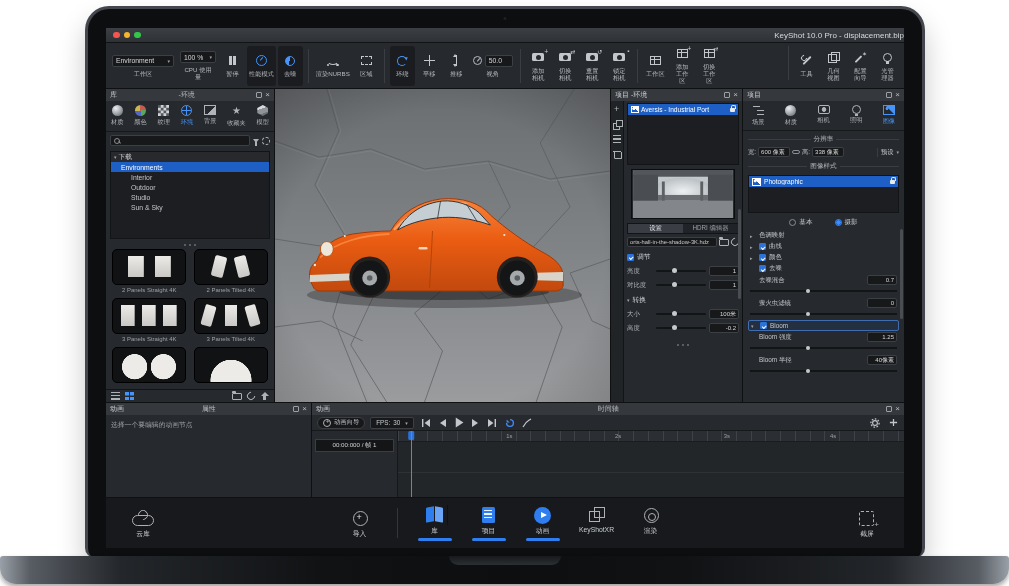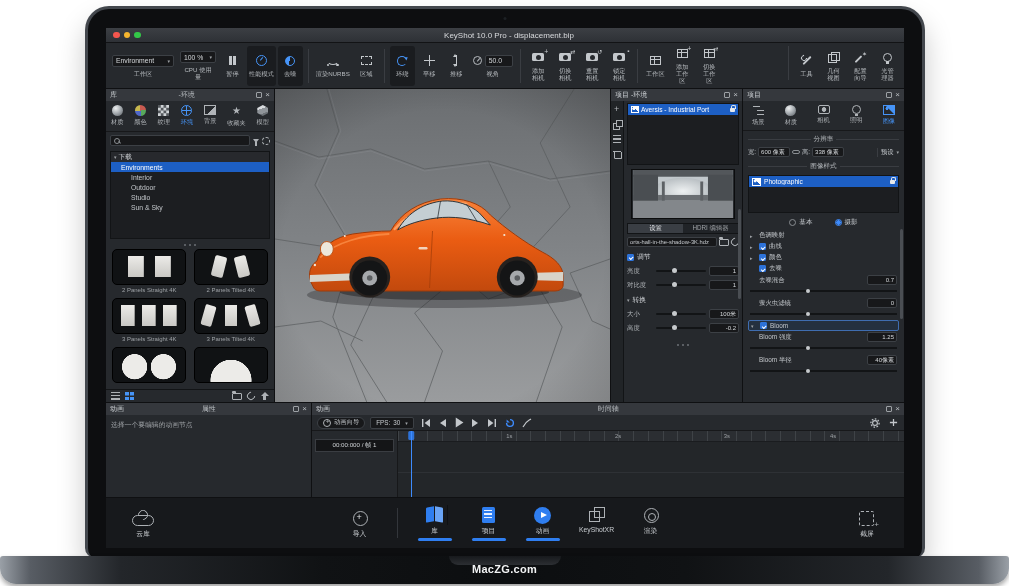--- a/index.html
+++ b/index.html
@@ -10,21 +10,21 @@
 .camdot{position:absolute;left:50%;top:8px;width:3px;height:3px;border-radius:50%;background:#1d2024;transform:translateX(-50%)}
 .app{position:absolute;left:18px;top:19px;width:798px;height:520px;background:#232629;overflow:hidden;font-size:7px;color:#c3c7cb}
 .base{position:absolute;left:0;top:556px;width:1009px;height:28px;background:linear-gradient(90deg,#9aa0a7 0,#585d64 3%,#23262a 12%,#101214 32%,#0c0e10 50%,#101214 68%,#23262a 88%,#585d64 97%,#9aa0a7 100%);border-radius:3px 3px 16px 16px;z-index:3;box-shadow:0 3px 5px rgba(0,0,0,.35)}
 .notch{position:absolute;left:50%;top:0;transform:translateX(-50%);width:112px;height:9px;background:linear-gradient(#17191c,#2c2f33);border-radius:0 0 9px 9px}
 .watermark{position:absolute;left:0;right:0;top:7px;text-align:center;font-size:11px;font-weight:bold;color:#f2f3f4;letter-spacing:.3px}
 
 .titlebar{position:relative;height:15px;background:linear-gradient(#3c3f44,#2e3136);display:flex;align-items:center;border-bottom:1px solid #121315}
 .traffic{display:flex;gap:4px;padding-left:7px;z-index:2}
 .tl{width:6.5px;height:6.5px;border-radius:50%}
 .tl.red{background:#f4564e}.tl.yellow{background:#f5b52e}.tl.green{background:#33c748}
-.wtitle{position:absolute;left:8px;right:0;text-align:center;font-size:8px;color:#d8dadd}
+.wtitle{position:absolute;left:8px;right:0;text-align:right;font-size:8px;color:#d8dadd}
 
 .toolbar{height:46px;background:#26292d;border-bottom:1px solid #0f1012;display:flex;align-items:center;padding:0 4px;gap:2px}
 .tsep{width:1px;height:34px;background:#3a3d42;margin:0 3px;flex:none}
 .tgroup{display:flex;align-items:flex-start;gap:2px}
 .tgroup.right{margin-left:auto}
 .tbtn{display:flex;flex-direction:column;align-items:center;justify-content:center;min-width:25px;height:40px;border-radius:3px;padding:1px 2px;gap:3px}
 .tbtn.on{background:#1a1c1f}
 .tlabel{font-size:6.2px;color:#b7bbbf;line-height:7px;text-align:center;max-width:32px}
 .tbtn.two .tlabel{max-width:15px}
 .tico{height:13px;display:flex;align-items:center;justify-content:center;color:#c3c7cb}
@@ -968,15 +968,14 @@
     <div class="rib">
      <div class="ric screenshot"></div>
      <span class="rlabel">截屏</span>
     </div>
    </div>
 
   </div>
  </div>
  <div class="base">
   <div class="notch"></div>
-  <div class="watermark">MacZG.com</div>
  </div>
 </div>
 
 </body></html>

